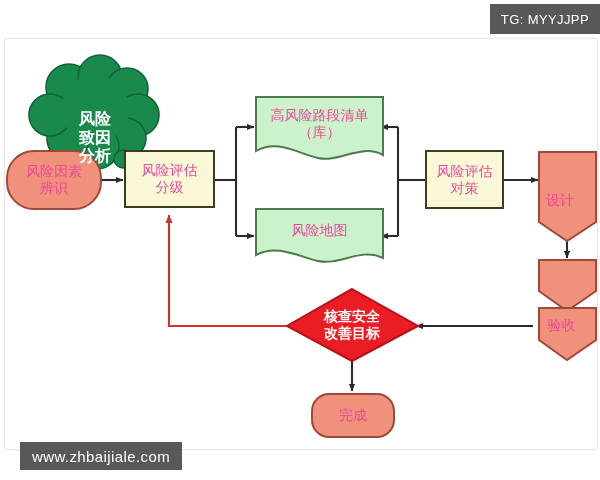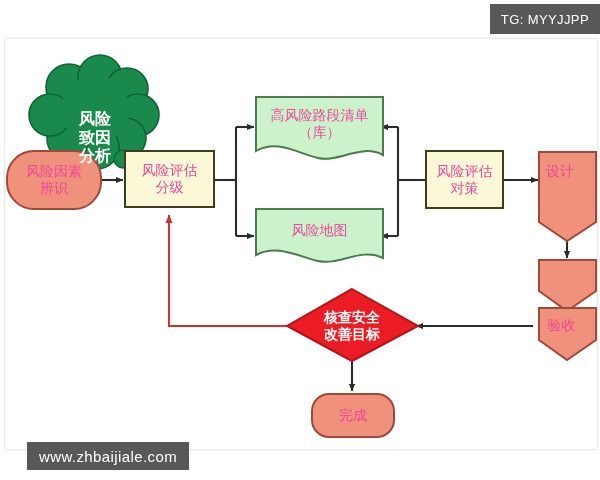--- a/index.html
+++ b/index.html
@@ -46,42 +46,42 @@
     letter-spacing: 0.4px;
   }
   #tg-watermark {
     right: 0px;
     top: 4px;
     height: 30px;
     padding: 0 11px;
     font-size: 13px;
   }
   #site-watermark {
-    left: 27px;
+    left: 20px;
     bottom: 10px;
     height: 28px;
     padding: 0 12px;
     font-size: 15px;
   }
   
   .node-label {
     position: absolute;
     display: flex;
     flex-direction: column;
     align-items: center;
     justify-content: center;
     text-align: center;
     font-family: "Liberation Sans", "DejaVu Sans", sans-serif;
     pointer-events: none;
     line-height: 1.18;
   }
   .node-label span { display: block; white-space: nowrap; }
   .t-dark  { color: #ec4899; font-size: 14px; }
   .t-white { color: #ffffff; font-size: 16px; font-weight: bold; margin-top: 28px; }
-  .t-white-sm { color: #ffffff; font-size: 14px; font-weight: bold; }
+  .t-white-sm { color: #ffffff; font-size: 14px; font-weight: bold; font-family: Liberation Mono, monospace; }
 </style>
 </head>
 <body>
 
 <div id="stage">
 
   <div class="watermark" id="tg-watermark">TG: MYYJJPP</div>
 
   <div id="canvas-card">
 
@@ -203,21 +203,21 @@
 
     <div class="node-label t-dark" style="left:249px; top:172px; width:131px; height:38px;">
       <span>风险地图</span>
     </div>
 
     <div class="node-label t-dark" style="left:421px; top:112px; width:77px; height:57px;">
       <span>风险评估</span>
       <span>对策</span>
     </div>
 
-    <div class="node-label t-dark" style="left:534px; top:101px; width:42px; height:62px;">
+    <div class="node-label t-dark" style="left:534px; top:108px; width:42px; height:62px;justify-content:flex-end;">
       <span>设计</span>
     </div>
 
 
     <div class="node-label t-dark" style="left:534px; top:269px; width:45px; height:34px;">
       <span>验收</span>
     </div>
 
     <div class="node-label t-white-sm" style="left:303px; top:264px; width:88px; height:46px;">
       <span>核查安全</span>

